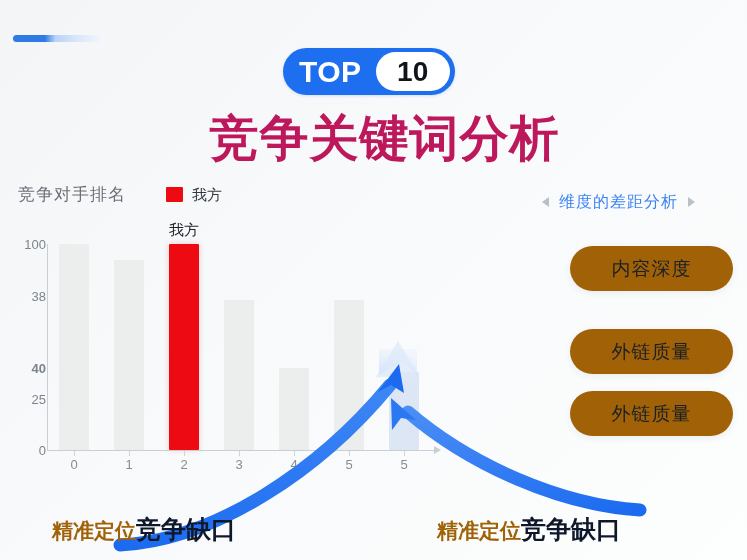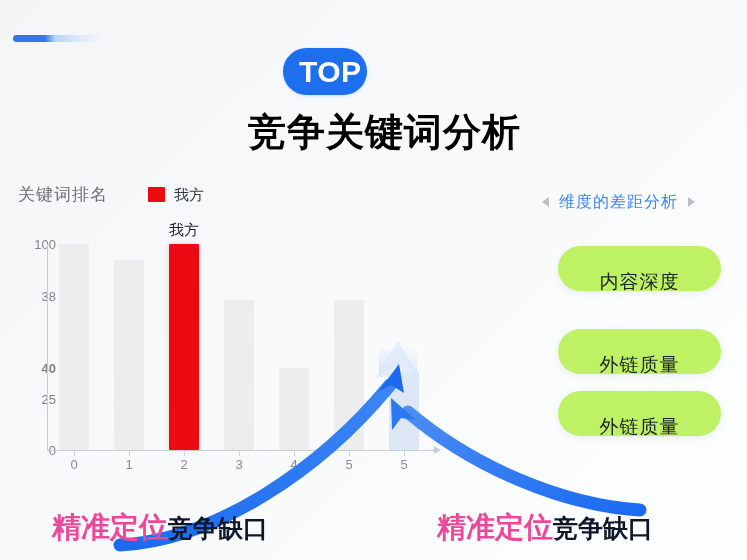--- a/index.html
+++ b/index.html
@@ -91,23 +91,23 @@
     line-height: 1;
   }
 
   
   #main-title {
     position: absolute;
     left: 0;
     right: 0;
     top: 112px;
     text-align: center;
-    font-size: 38px;
-    font-weight: bold;
-    color: #000000;
+    font-size: 49px;
+    font-weight: bold;
+    color: #be185d;
     letter-spacing: 1px;
     padding-left: 22px;
     line-height: 1.1;
   }
 
   
   #chart-panel {
     position: absolute;
     left: 0;
     top: 186px;
@@ -158,21 +158,21 @@
     right: 0;
     width: 36px;
     text-align: right;
     font-size: 13px;
     color: #7d848b;
     transform: translateY(-50%);
     line-height: 1;
   }
   #y-axis-labels {
     position: absolute;
-    left: 11px;
+    left: 1px;
     top: 0;
     width: 45px;
     height: 220px;
   }
   #y-axis-line {
     position: absolute;
     left: 47px;
     top: 14px;
     width: 1px;
     height: 206px;
@@ -276,27 +276,27 @@
   #caret-left {
     border-right: 7px solid #b9c0c7;
     margin-right: 10px;
   }
   #caret-right {
     border-left: 7px solid #b9c0c7;
     margin-left: 10px;
   }
   .dim-pill {
     position: absolute;
-    left: 68px;
+    left: 80px;
     width: 163px;
     height: 45px;
-    background: #bef264;
+    background: #a16207;
     border-radius: 23px;
     display: flex;
-    align-items: flex-end;
+    align-items: center;
     justify-content: center;
     box-shadow: 0 2px 7px rgba(24,40,70,0.075);
   }
   .dim-pill-label {
     font-size: 19px;
     color: #1b2026;
     letter-spacing: 1px;
     line-height: 1;
   }
   #ghost-pill {
@@ -323,23 +323,23 @@
   .bottom-caption {
     position: absolute;
     bottom: 18px;
     display: flex;
     align-items: baseline;
     white-space: nowrap;
   }
   #bottom-caption-left { left: 52px; }
   #bottom-caption-right { left: 437px; }
   .caption-strong {
-    font-size: 29px;
-    font-weight: bold;
-    color: #ec4899;
+    font-size: 21px;
+    font-weight: bold;
+    color: #a16207;
     letter-spacing: 0px;
     line-height: 1;
   }
   .caption-soft {
     font-size: 25px;
     font-weight: bold;
     color: #0f172a;
     letter-spacing: 0px;
     line-height: 1;
   }
@@ -347,28 +347,31 @@
 </head>
 <body>
 
 <div class="stage">
 
   <div id="accent-bar"></div>
 
 
   <div id="top-badge">
     <span id="top-badge-label">TOP</span>
+    <span id="top-badge-count-wrap">
+      <span id="top-badge-count">10</span>
+    </span>
   </div>
 
   <div id="main-title">竞争关键词分析</div>
 
   <div id="chart-panel">
 
     <div id="chart-legend-row">
-      <div id="chart-caption">关键词排名</div>
+      <div id="chart-caption">竞争对手排名</div>
       <div id="legend-group">
         <span id="legend-swatch"></span>
         <span id="legend-label">我方</span>
       </div>
     </div>
 
     <div id="plot-area">
       <div id="y-axis-labels">
           <div class="y-tick" style="top: 14px;">100</div>
           <div class="y-tick" style="top: 65.5px;">38</div>

